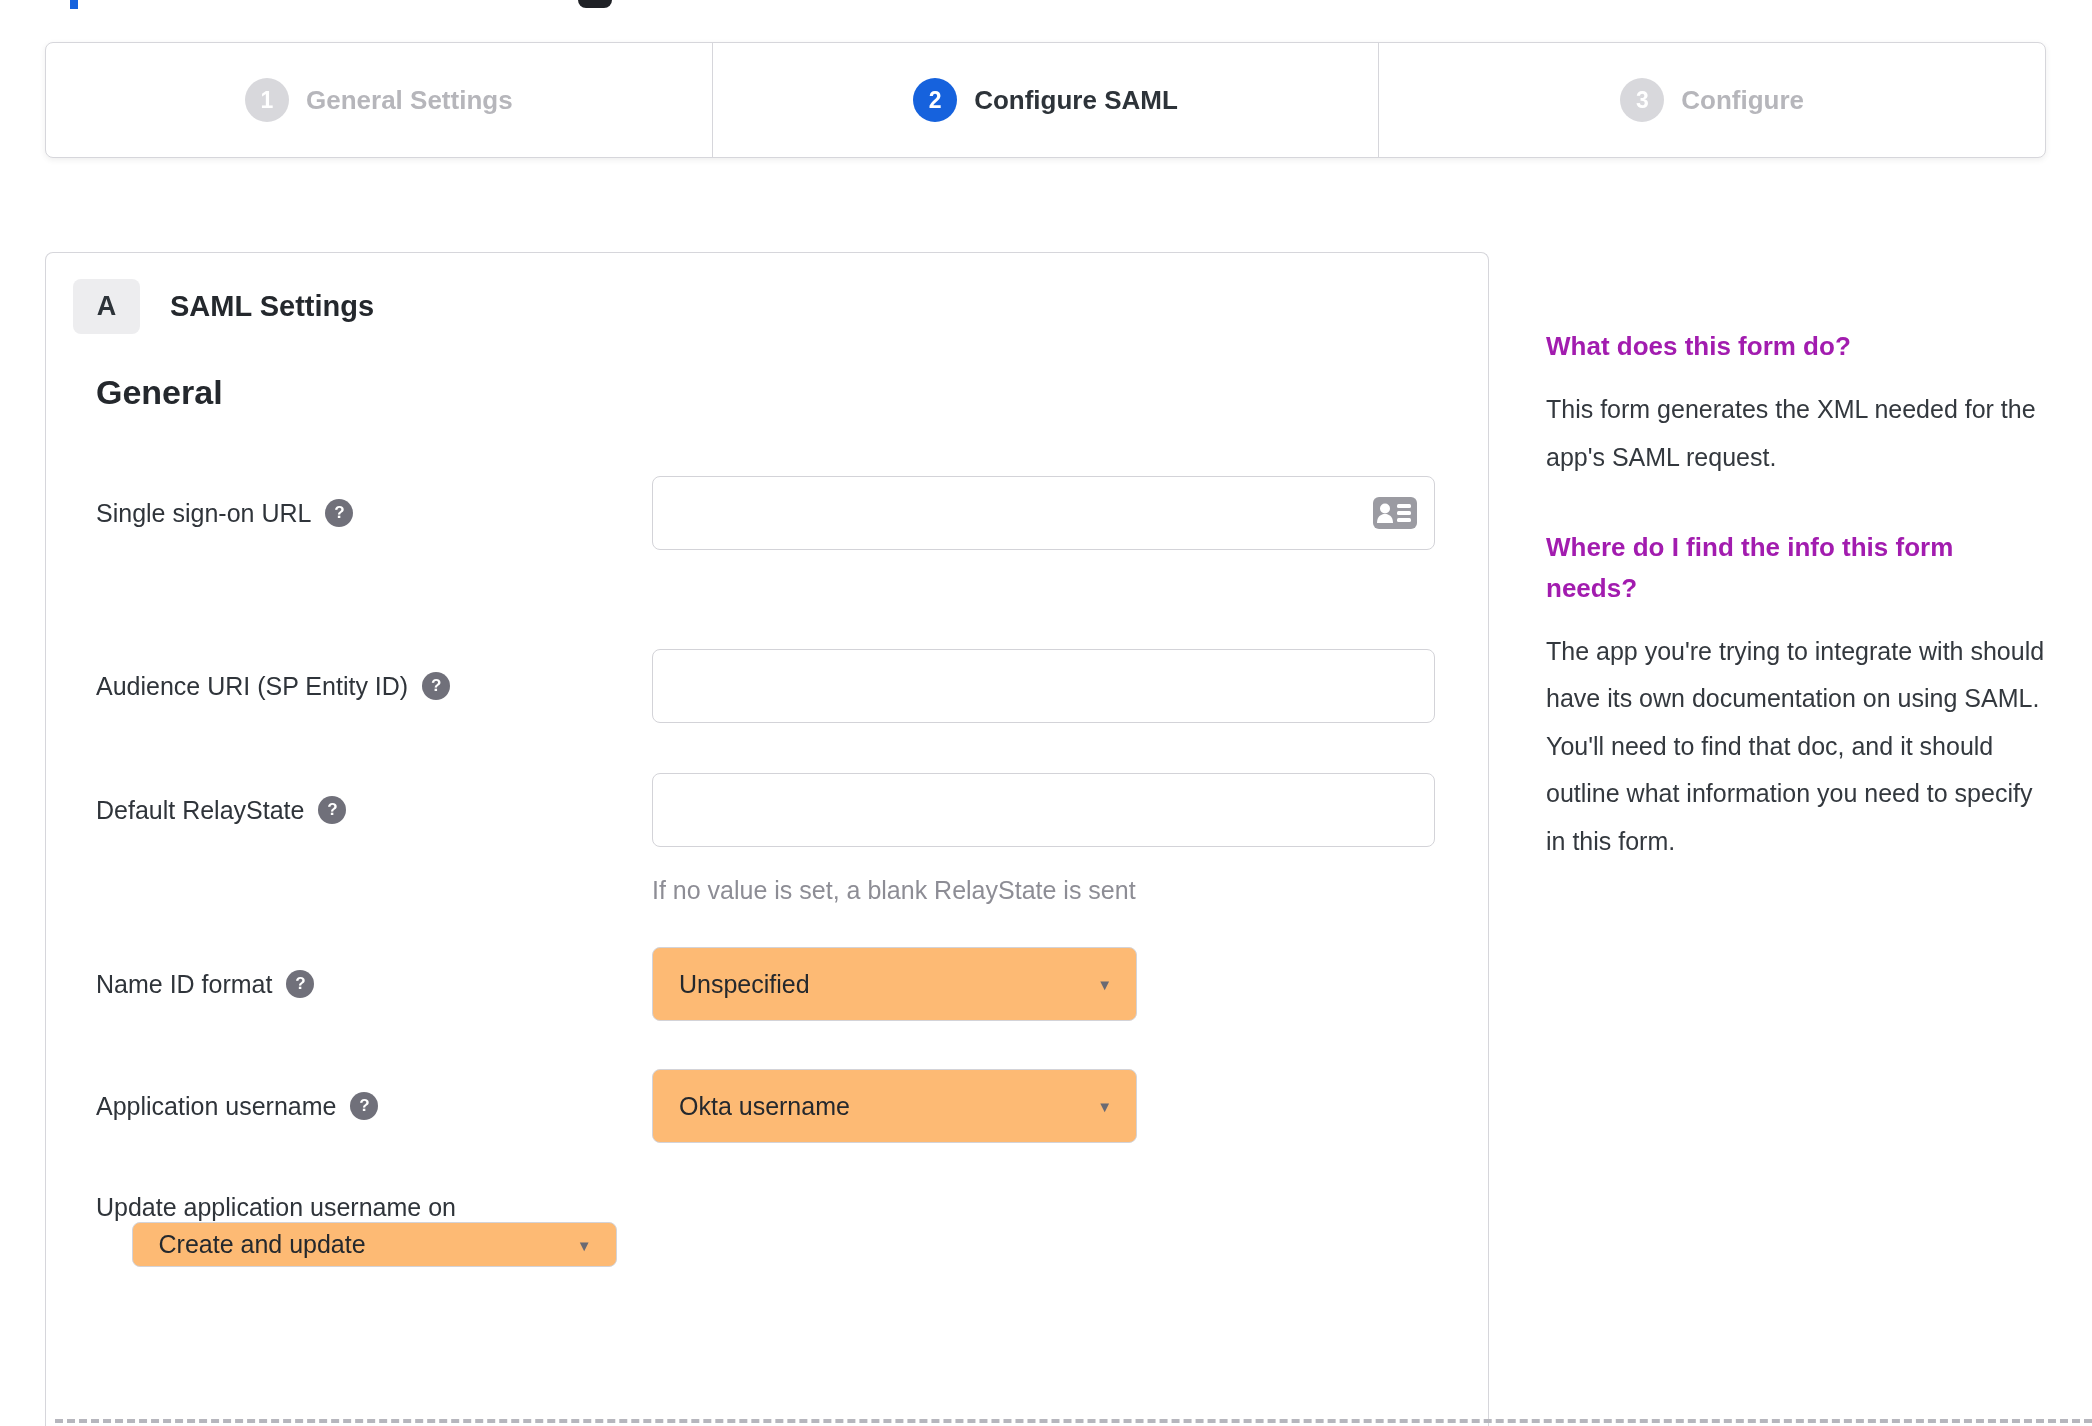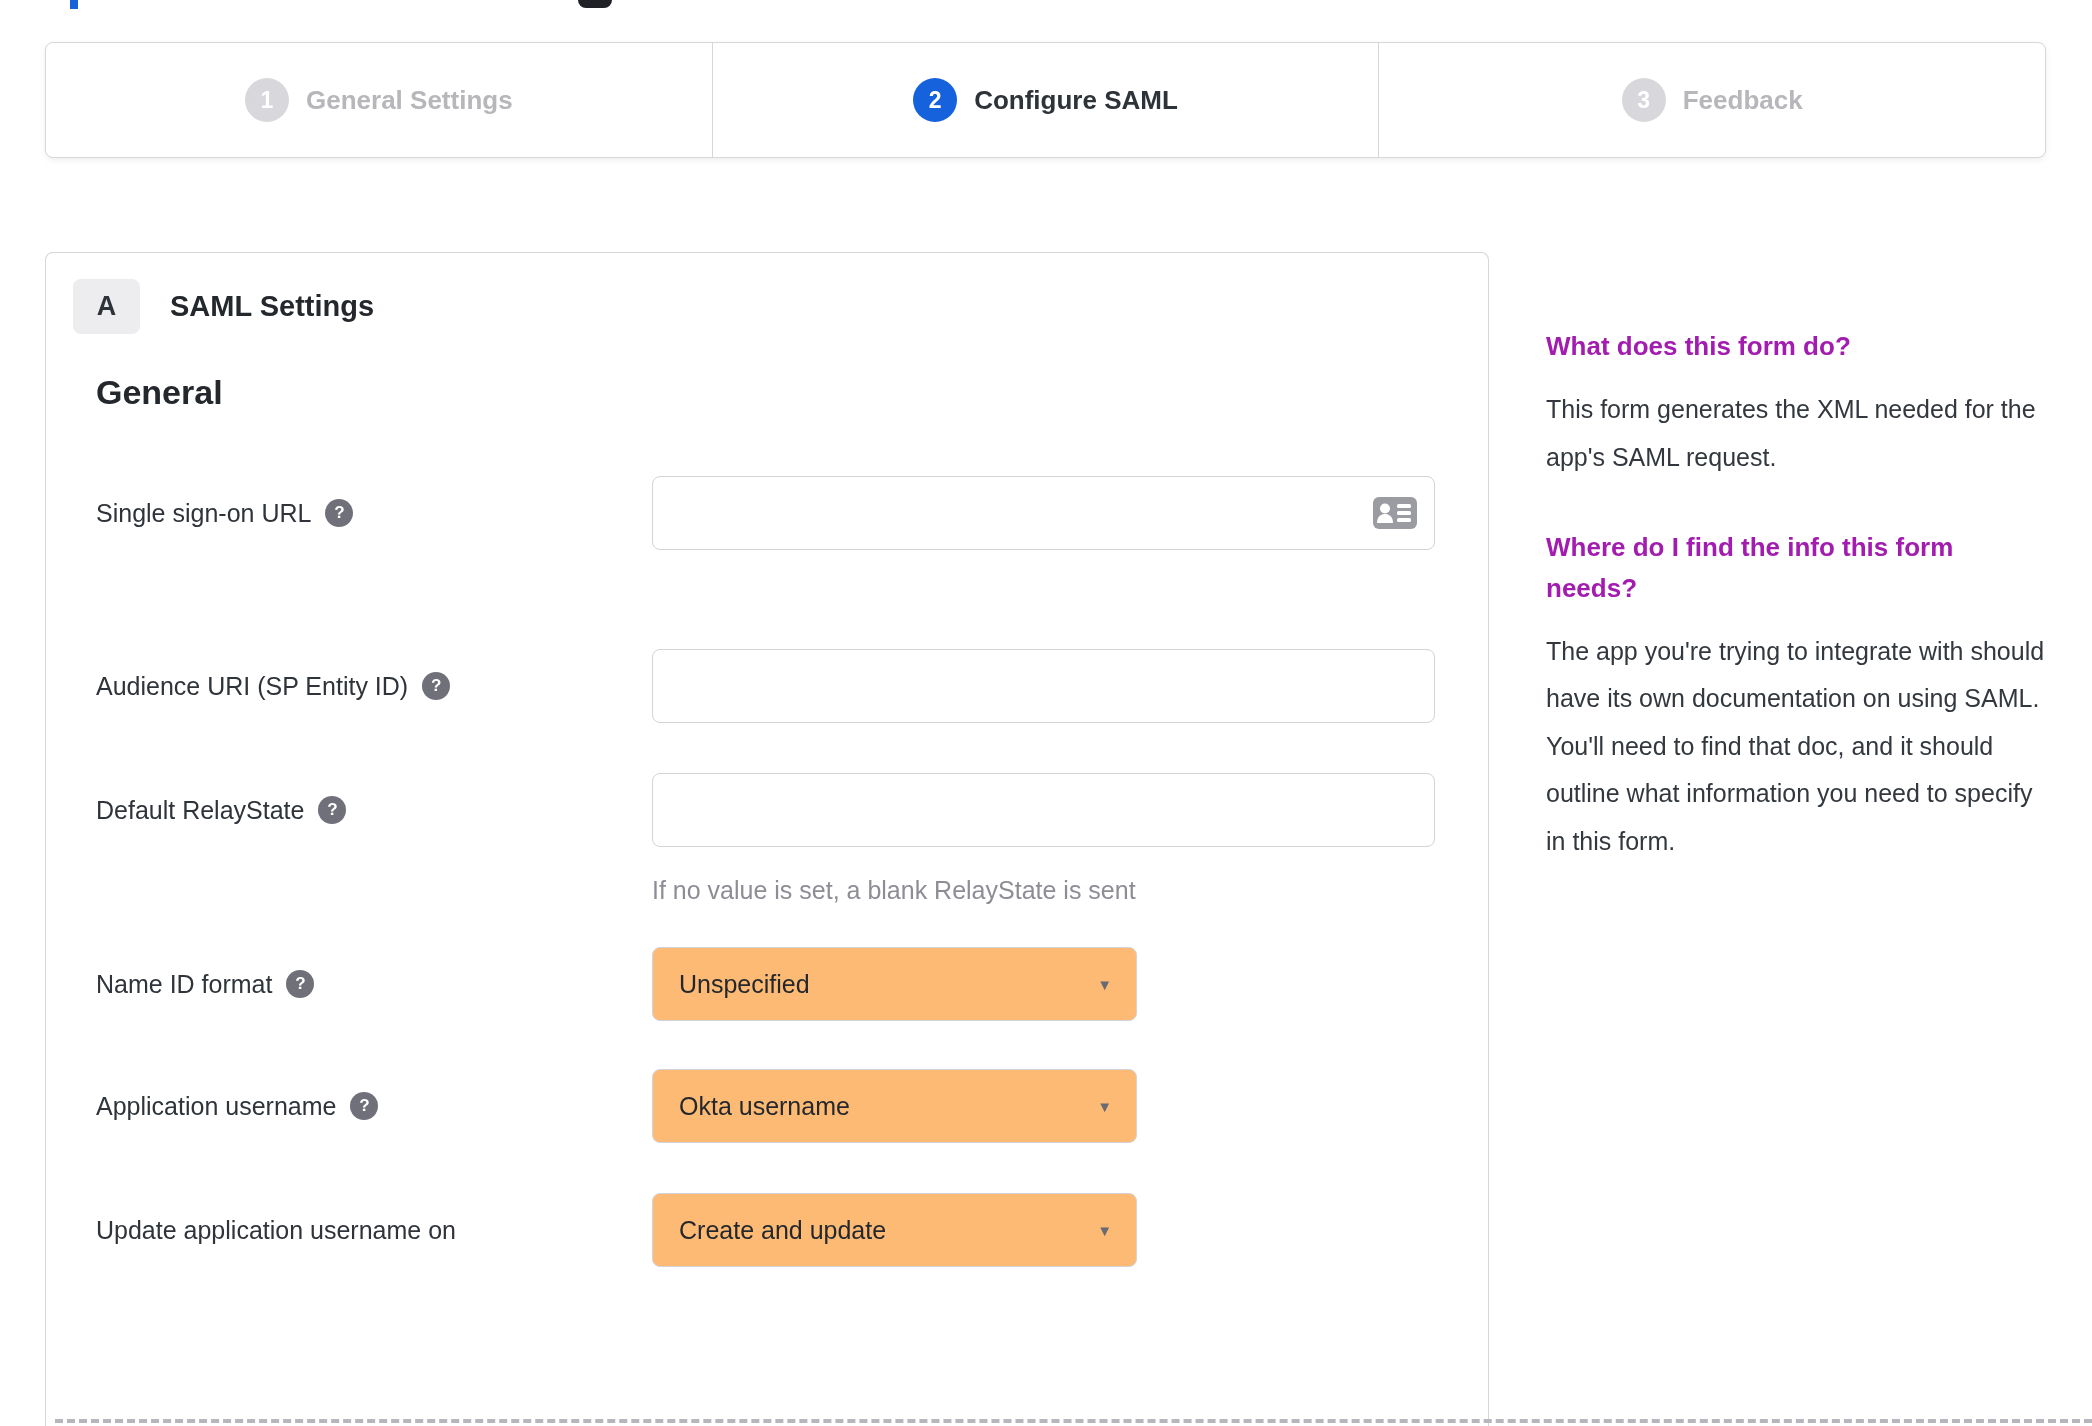--- a/index.html
+++ b/index.html
@@ -96,21 +96,21 @@
     <div class="step">
       <div class="step-badge">1</div>
       <div class="step-label">General Settings</div>
     </div>
     <div class="step active">
       <div class="step-badge">2</div>
       <div class="step-label">Configure SAML</div>
     </div>
     <div class="step">
       <div class="step-badge">3</div>
-      <div class="step-label">Feedback</div>
+      <div class="step-label">Configure</div>
     </div>
   </div>
 
   <div class="card">
 
     <div class="card-header">
       <div class="sec-badge">A</div>
       <div class="sec-title">SAML Settings</div>
     </div>
 
@@ -173,21 +173,21 @@
       <div class="row-label">
         <span>Application username</span>
         <span class="help">?</span>
       </div>
       <div class="select">
         <span class="sel-value">Okta username</span>
         <span class="caret">▼</span>
       </div>
     </div>
 
-    <div class="row" style="top:940px;">
+    <div class="row" style="top:940px;flex-direction:column;">
       <div class="row-label">
         <span>Update application username on</span>
       </div>
       <div class="select">
         <span class="sel-value">Create and update</span>
         <span class="caret">▼</span>
       </div>
     </div>
 
   </div>

